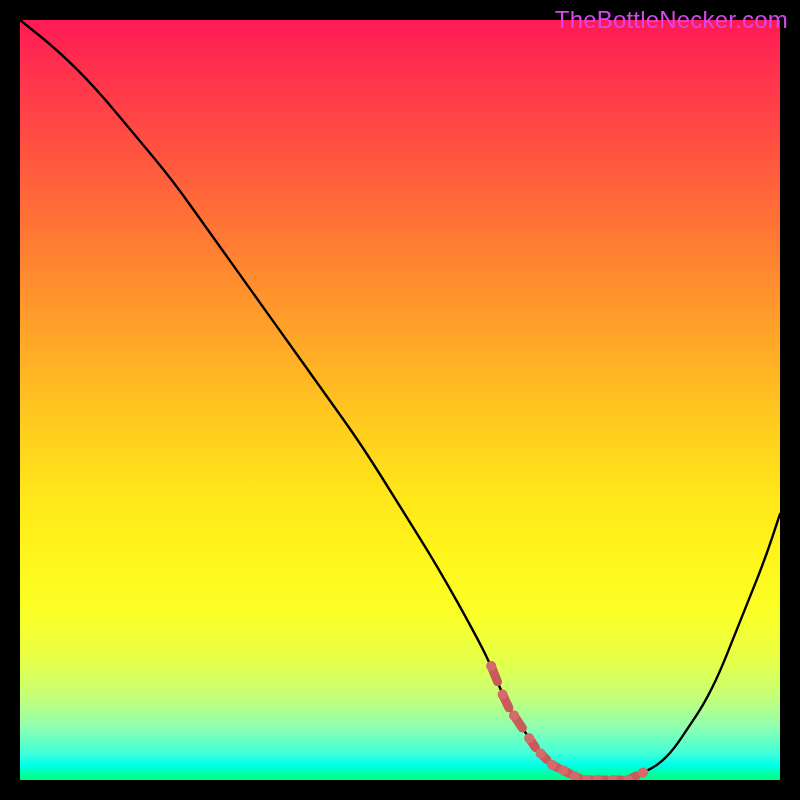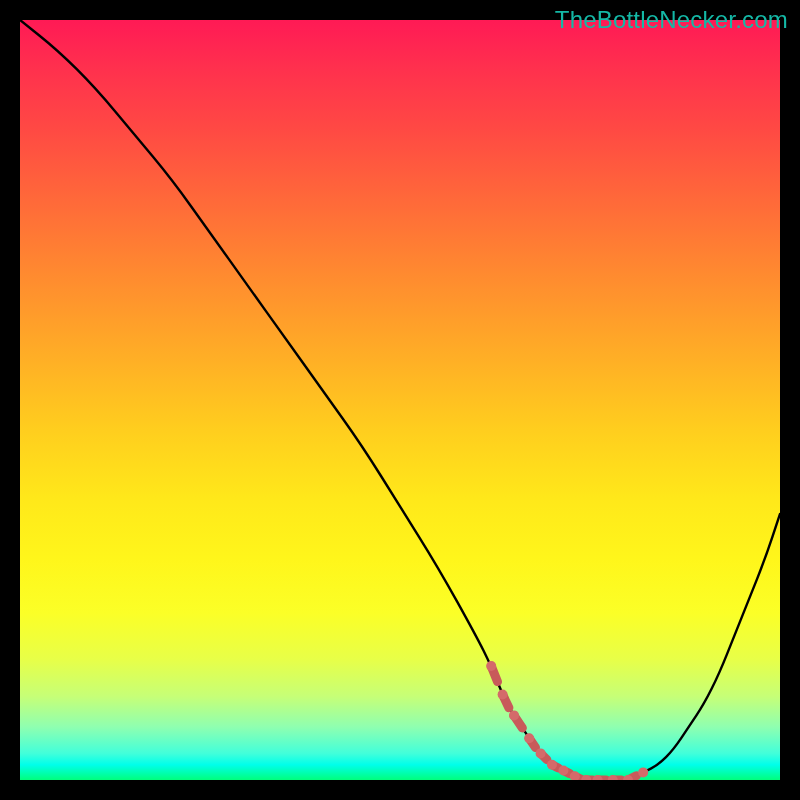--- a/index.html
+++ b/index.html
@@ -2,21 +2,21 @@
 <html><head>
 <meta charset="utf-8">
 <style>
   * { margin: 0; padding: 0; box-sizing: border-box; }
   html, body { width: 800px; height: 800px; background: #000; overflow: hidden; }
   .container { position: relative; width: 800px; height: 800px; background: #000; }
   .watermark {
     position: absolute;
     top: 6px;
     right: 12px;
-    color: #14b8a6;
+    color: #d946ef;
     font-family: Arial, Helvetica, sans-serif;
     font-size: 24px;
     letter-spacing: 0.2px;
     z-index: 3;
   }
   .plot-area {
     position: absolute;
     left: 20px;
     top: 20px;
     width: 760px;

